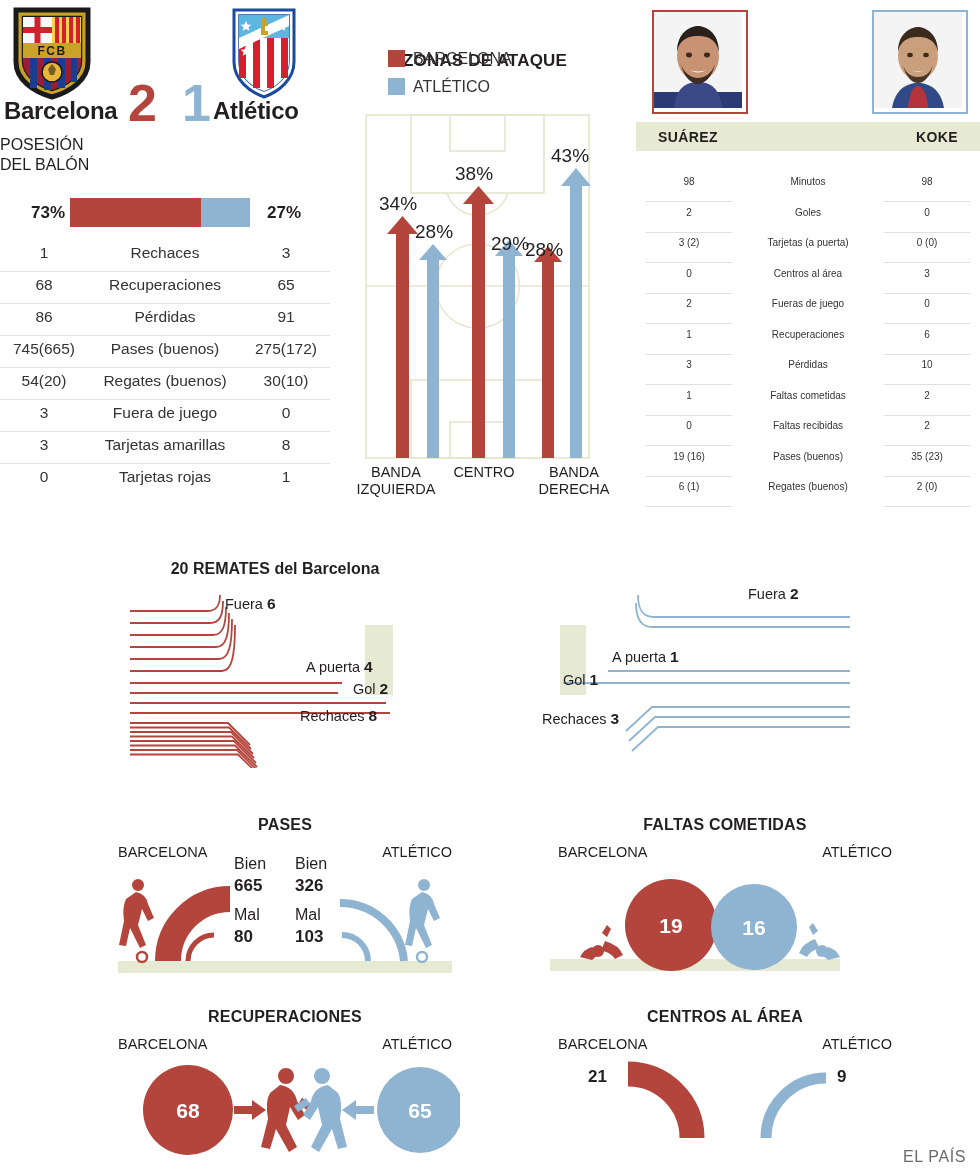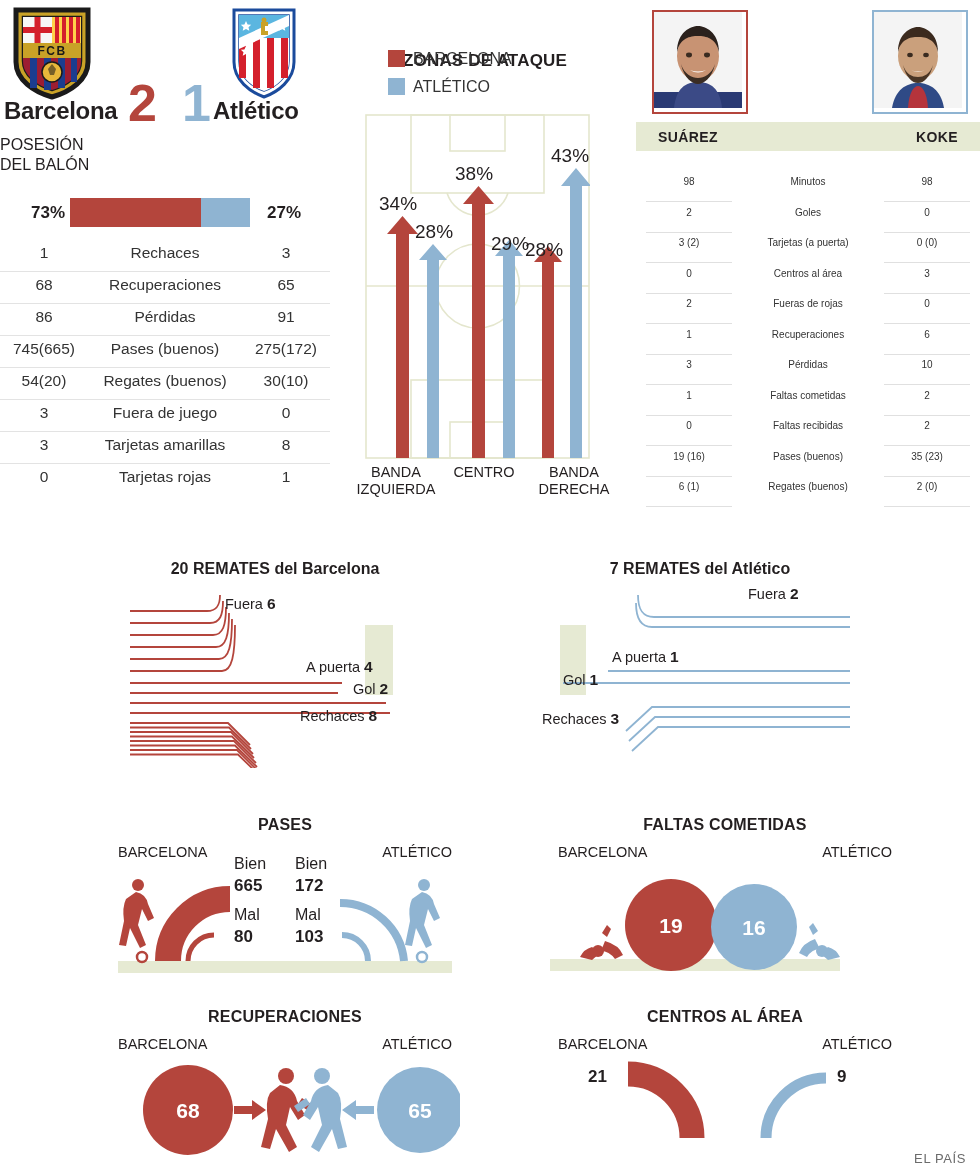--- a/index.html
+++ b/index.html
@@ -79,21 +79,21 @@
   #faltas{position:absolute;left:550px;top:808px;width:350px;height:165px;}
   #recup{position:absolute;left:110px;top:1000px;width:350px;height:170px;}
   #centros{position:absolute;left:550px;top:1000px;width:350px;height:170px;}
   .sec-title{position:absolute;top:8px;width:100%;text-align:center;font-size:16px;font-weight:bold;letter-spacing:0.2px;}
   .sec-team{position:absolute;top:36px;font-size:14.5px;color:#231f20;}
   .sec-team.left{left:8px;}
   .sec-team.right{right:8px;}
   .arcnum{position:absolute;font-size:17px;font-weight:bold;color:#231f20;white-space:nowrap;}
   .arclbl{position:absolute;font-size:16px;color:#231f20;white-space:nowrap;}
   
-  #credit{position:absolute;right:14px;bottom:8px;font-size:13px;color:#6b6b6b;letter-spacing:0.6px;}
+  #credit{position:absolute;right:14px;bottom:8px;font-size:16px;color:#6b6b6b;letter-spacing:0.6px;}
 </style>
 </head>
 <body>
 
 <div id="header" class="abs">
 
   <div id="crest-bar">
 
     <div class="crest" id="crest-fcb">
       <svg width="84" height="96" viewBox="0 0 84 96">
@@ -321,21 +321,21 @@
         <span class="pcell plabel">Tarjetas (a puerta)</span>
         <span class="pcell pval-r">0 (0)</span>
       </div>
       <div class="prow">
         <span class="pcell pval-l">0</span>
         <span class="pcell plabel">Centros al área</span>
         <span class="pcell pval-r">3</span>
       </div>
       <div class="prow">
         <span class="pcell pval-l">2</span>
-        <span class="pcell plabel">Fueras de rojas</span>
+        <span class="pcell plabel">Fueras de juego</span>
         <span class="pcell pval-r">0</span>
       </div>
       <div class="prow">
         <span class="pcell pval-l">1</span>
         <span class="pcell plabel">Recuperaciones</span>
         <span class="pcell pval-r">6</span>
       </div>
       <div class="prow">
         <span class="pcell pval-l">3</span>
         <span class="pcell plabel">Pérdidas</span>
@@ -406,21 +406,20 @@
   </div>
   <div class="shot-label" style="left:243px;top:125px;">
     <span>Gol</span> <b>2</b>
   </div>
   <div class="shot-label" style="left:190px;top:152px;">
     <span>Rechaces</span> <b>8</b>
   </div>
 </div>
 
 <div class="shots-block" id="shots-away">
-  <div class="shots-title">7 REMATES del Atlético</div>
   <svg width="340" height="185" viewBox="0 0 340 185" style="position:absolute;left:0;top:28px;">
     <rect x="30" y="42" width="26" height="70" fill="#e6ead3"></rect>
     <g stroke="#8fb4d2" stroke-width="1.8" fill="none">
       <path d="M108 12 C108 26 112 34 124 34 H320"></path>
       <path d="M106 20 C106 34 110 44 122 44 H320"></path>
     </g>
     <g stroke="#8fb4d2" stroke-width="1.8" fill="none">
       <path d="M78 88 H320"></path>
     </g>
     <g stroke="#8fb4d2" stroke-width="1.8" fill="none">
@@ -469,21 +468,21 @@
       <circle cx="314" cy="22" r="6"></circle>
       <path d="M312 29 q10 2 12 12 l6 14 -6 3 -6 -12 -4 16 8 20 -6 3 -10 -20 -4 18 -7 -1 5 -24 q-2 -14 2 -22 z"></path>
       <circle cx="312" cy="94" r="5" fill="none" stroke="#8fb4d2" stroke-width="2.5"></circle>
     </g>
   </svg>
   <div class="arclbl" style="left:124px;top:47px;">Bien</div>
   <div class="arcnum" style="left:124px;top:68px;">665</div>
   <div class="arclbl" style="left:124px;top:98px;">Mal</div>
   <div class="arcnum" style="left:124px;top:119px;">80</div>
   <div class="arclbl" style="left:185px;top:47px;">Bien</div>
-  <div class="arcnum" style="left:185px;top:68px;">172</div>
+  <div class="arcnum" style="left:185px;top:68px;">326</div>
   <div class="arclbl" style="left:185px;top:98px;">Mal</div>
   <div class="arcnum" style="left:185px;top:119px;">103</div>
 </div>
 
 <div id="faltas">
   <div class="sec-title">FALTAS COMETIDAS</div>
   <div class="sec-team left">BARCELONA</div>
   <div class="sec-team right">ATLÉTICO</div>
   <svg width="350" height="115" viewBox="0 0 350 115" style="position:absolute;left:0;top:55px;">
     <rect x="0" y="96" width="290" height="12" fill="#e6ead3"></rect>

